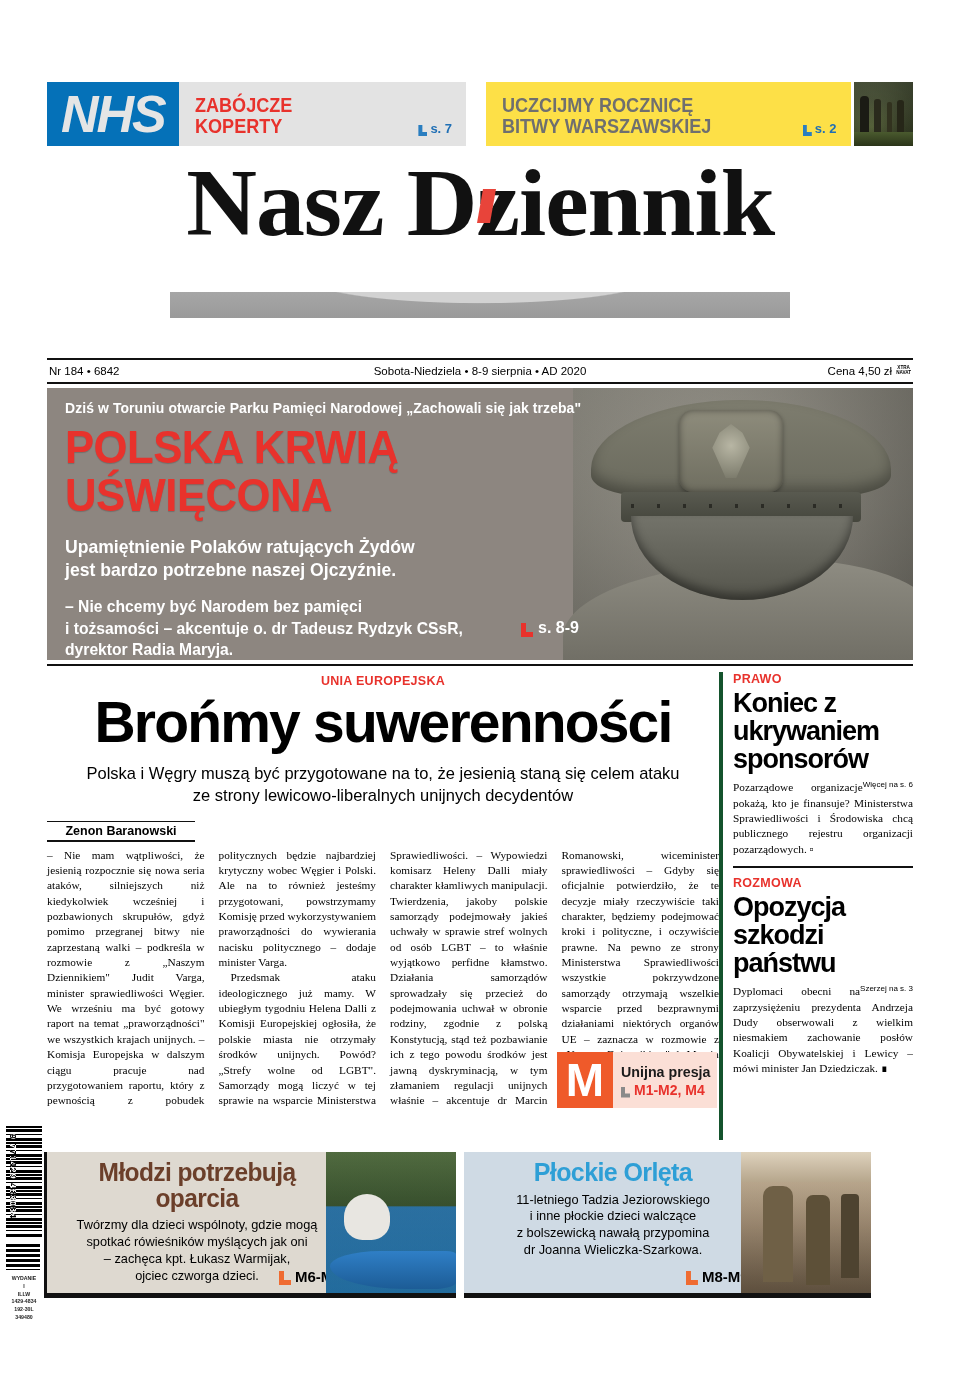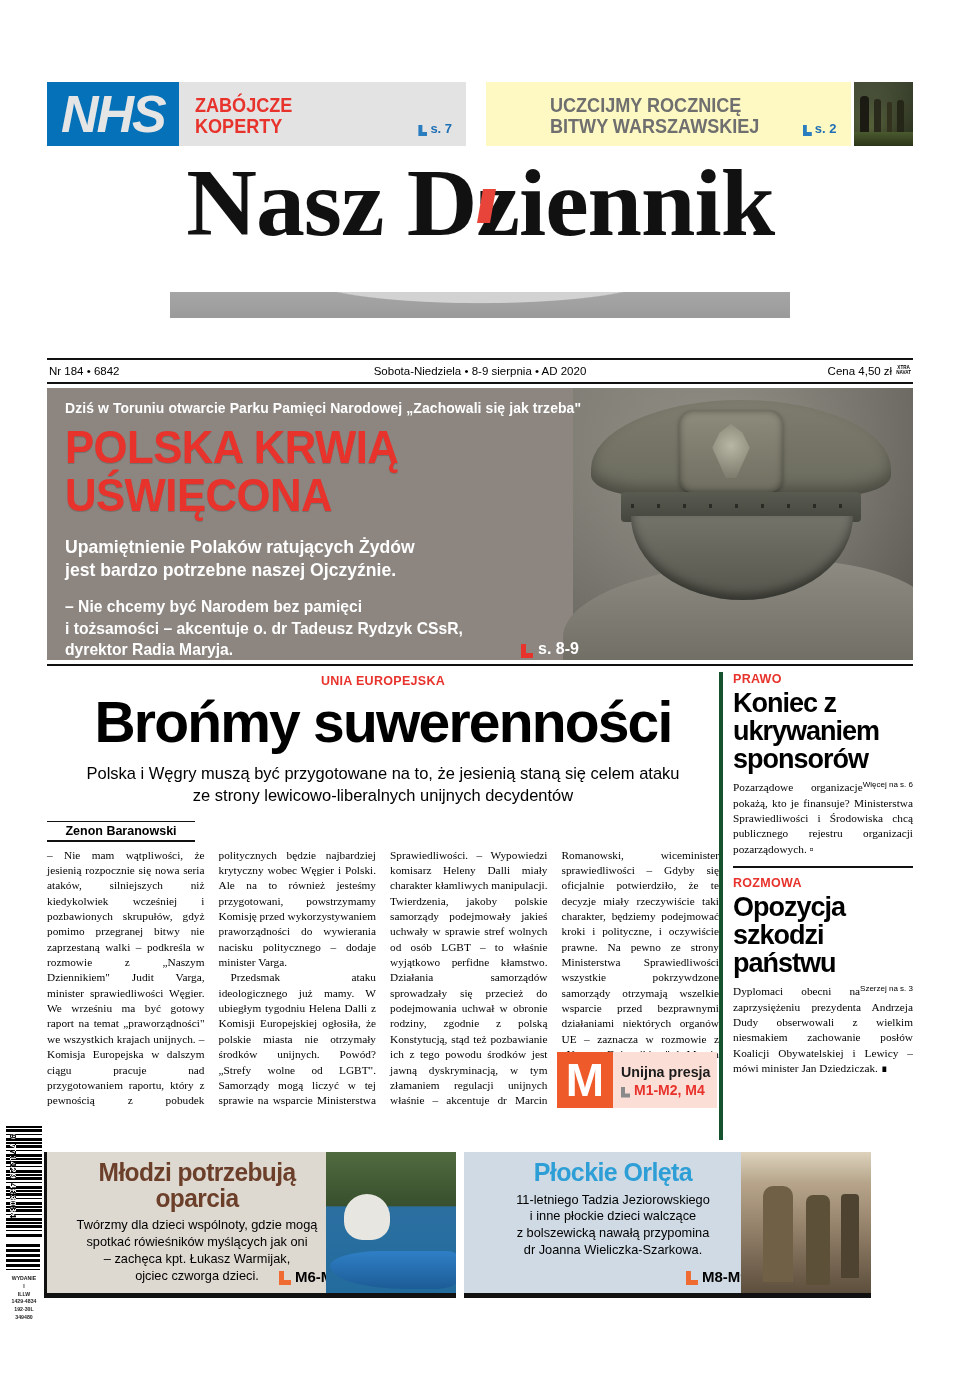--- a/index.html
+++ b/index.html
@@ -28,21 +28,21 @@
     color: #e5e5e5; font-weight: bold; font-style: italic;
     font-size: 52px; letter-spacing: -2px;
     font-family: "Liberation Sans", sans-serif;
     line-height: 1;
   }
   .promo-cell {
     background: #e3e3e3; padding: 6px 10px 4px 16px;
     display: flex; align-items: center; position: relative;
   }
   .promo-a { width: 294px; }
-  .promo-b { width: 373px; background: #fef9c3; margin-left: 20px; justify-content: center; }
+  .promo-b { width: 373px; background: #fde047; margin-left: 20px; }
   .promo-head {
     font-weight: bold; font-size: 21px; line-height: 1.0;
     font-stretch: condensed; transform: scaleX(0.86); transform-origin: left center;
     letter-spacing: 0px;
   }
   .promo-a .promo-head { color: #e8322c; }
   .promo-b .promo-head { color: #6f6f6f; }
   .promo-ref {
     position: absolute; right: 14px; bottom: 10px;
     font-size: 13px; font-weight: bold; color: #1f6fb5;
@@ -186,21 +186,21 @@
   }
   .hero-lede {
     color: #fff; font-weight: bold; font-size: 18.5px; line-height: 1.26;
     margin-top: 16px; transform: scaleX(0.95); transform-origin: left center;
   }
   .hero-quote {
     color: #fff; font-weight: bold; font-size: 16.5px; line-height: 1.3;
     margin-top: 15px; transform: scaleX(0.95); transform-origin: left center;
   }
   .hero-ref {
-    position: absolute; left: 474px; top: 252px;
+    position: absolute; left: 474px; top: 231px;
     color: #fff; font-weight: bold; font-size: 16px;
     display: flex; align-items: flex-end; gap: 5px;
   }
   .flagmark.big {
     width: 12px; height: 14px;
     clip-path: polygon(0 0, 5px 0, 5px 9px, 12px 9px, 12px 14px, 0 14px);
   }
 
   
   .rule-under-hero {

